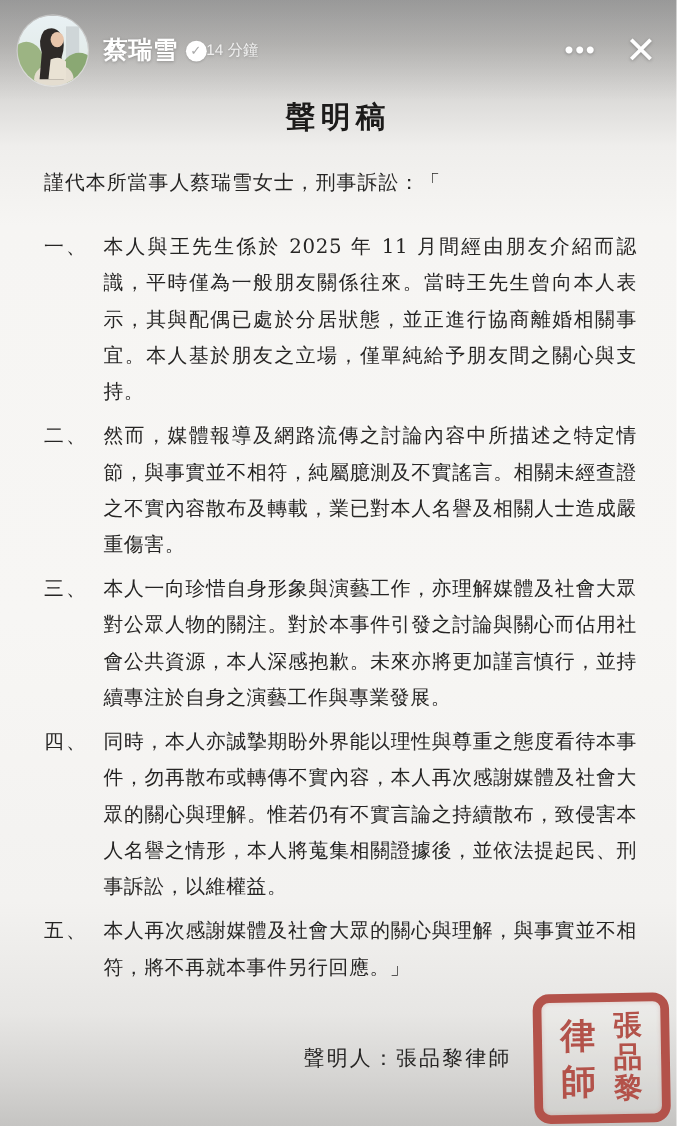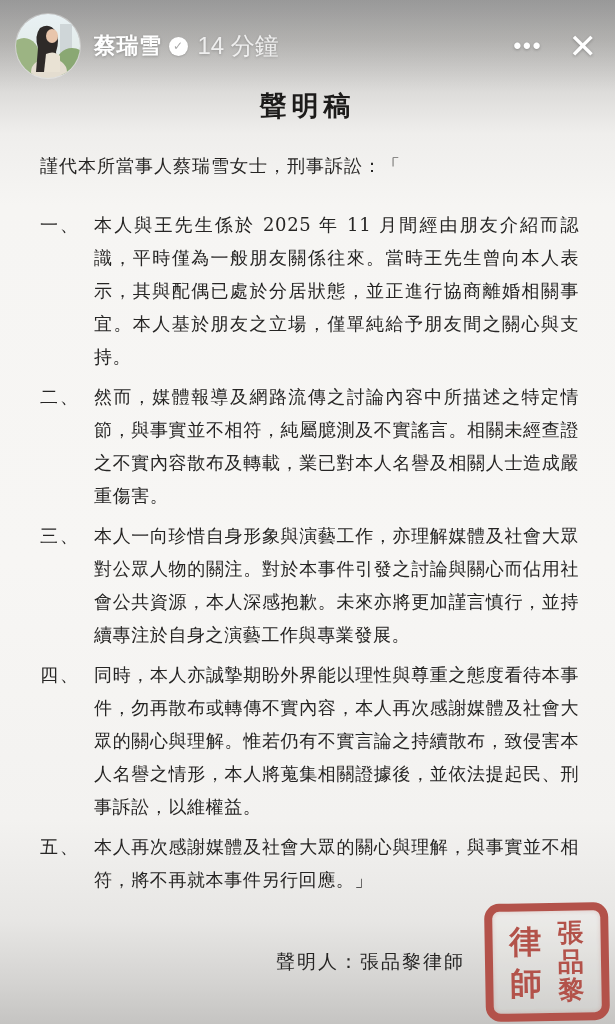--- a/index.html
+++ b/index.html
@@ -30,21 +30,21 @@
     color:#ffffff;font-size:22px;font-weight:700;letter-spacing:.5px;
     text-shadow:0 1px 3px rgba(0,0,0,.25);cursor:pointer;
   }
   .vbadge{
     width:19px;height:19px;border-radius:50%;background:#ffffff;margin-left:7px;
     display:flex;align-items:center;justify-content:center;
     font-size:12px;color:#a9a9a9;font-weight:700;flex:0 0 19px;
     box-shadow:0 1px 2px rgba(0,0,0,.15);
   }
   .time{
-    color:rgba(255,255,255,.82);font-size:24px;margin-left:10px;
+    color:rgba(255,255,255,.82);font-size:14px;
     text-shadow:0 1px 3px rgba(0,0,0,.2);white-space:nowrap;
   }
   .actions{margin-left:auto;display:flex;align-items:center;gap:26px;}
   .btn{
     background:none;border:none;padding:0;color:#ffffff;cursor:pointer;
     text-shadow:0 1px 3px rgba(0,0,0,.25);line-height:1;
     font-family:"Liberation Sans","DejaVu Sans",sans-serif;
   }
   .btn-more{font-size:22px;letter-spacing:2px;font-weight:700;}
   .btn-close{font-size:34px;font-weight:400;}

